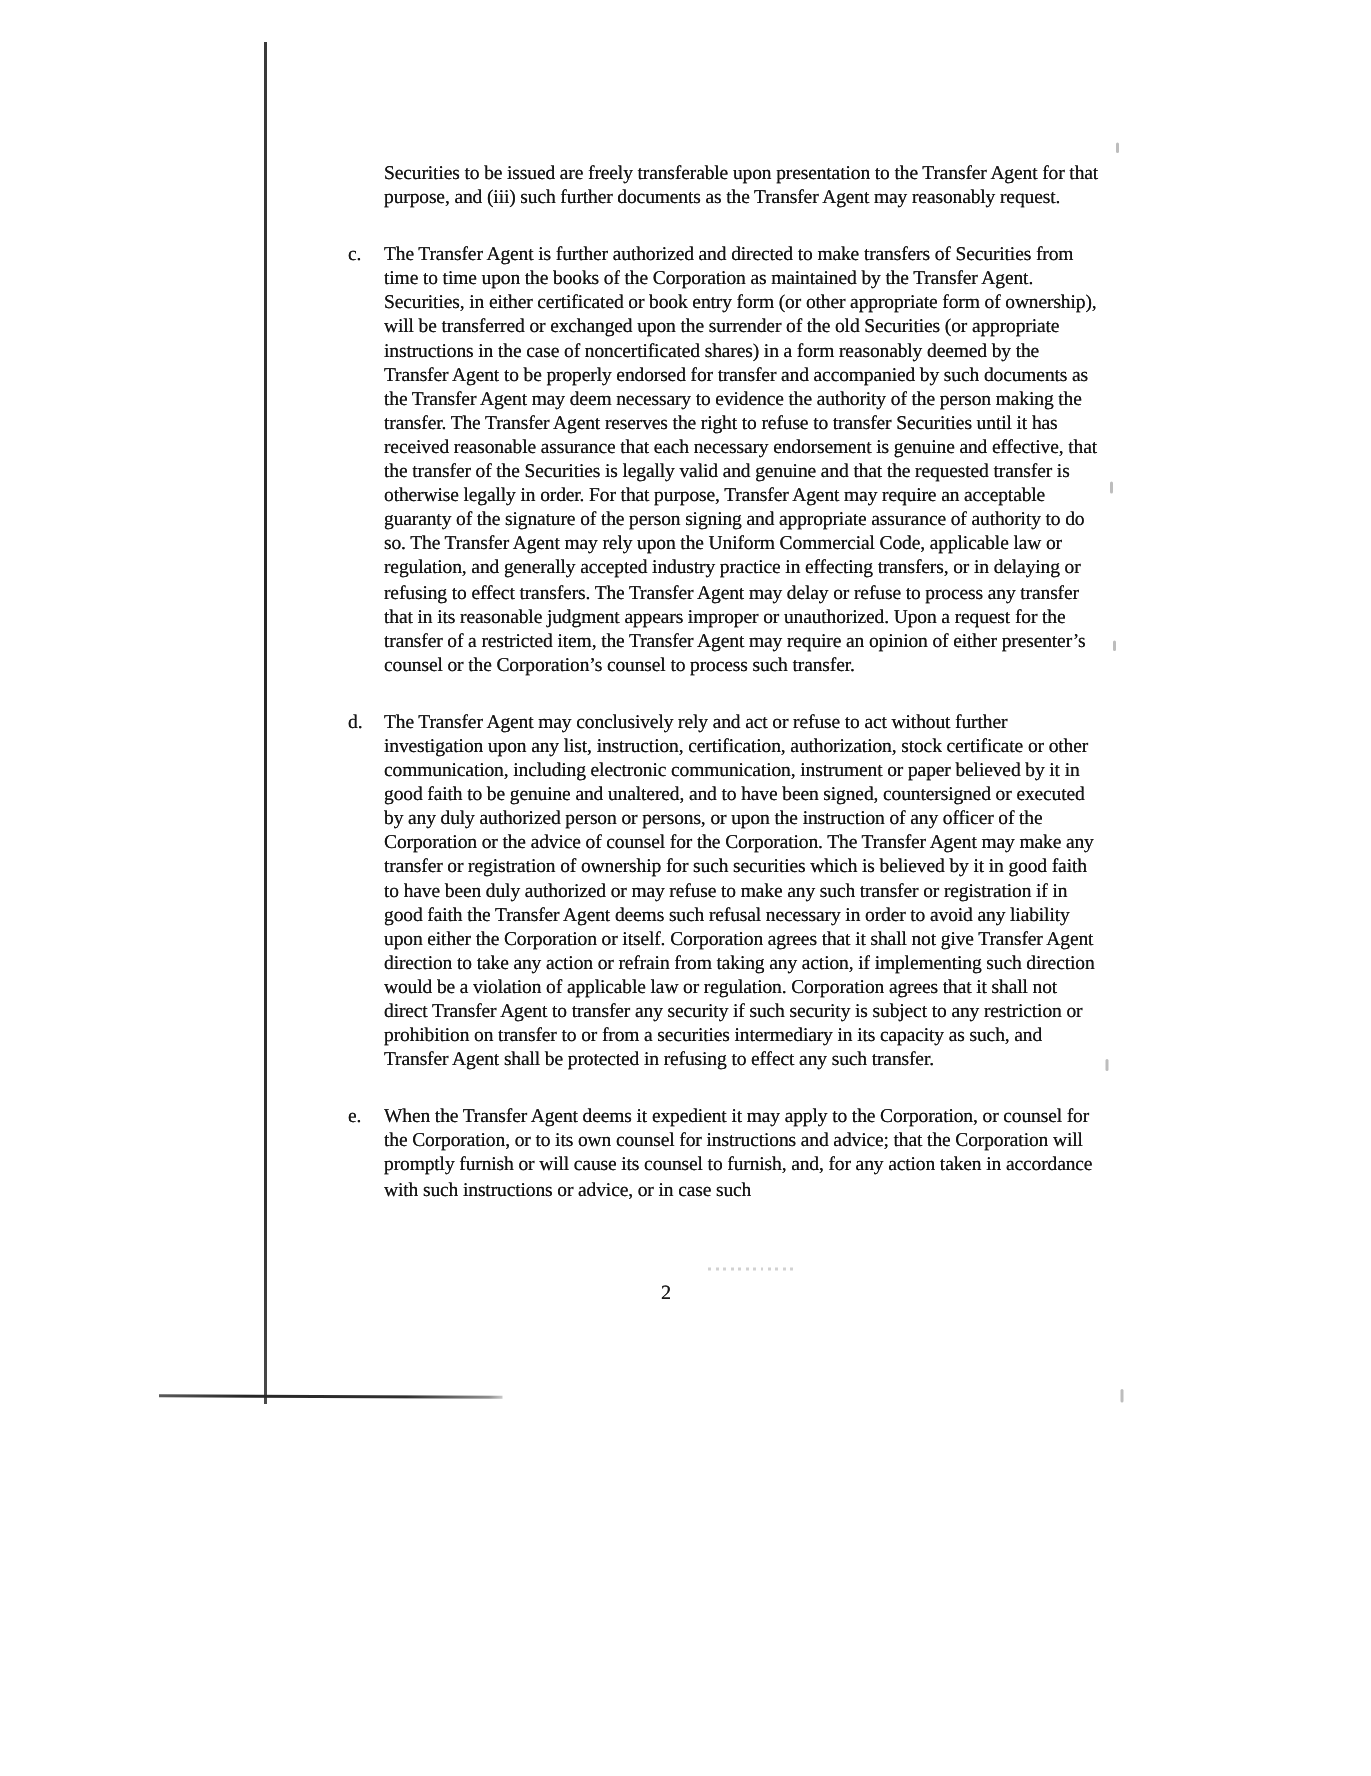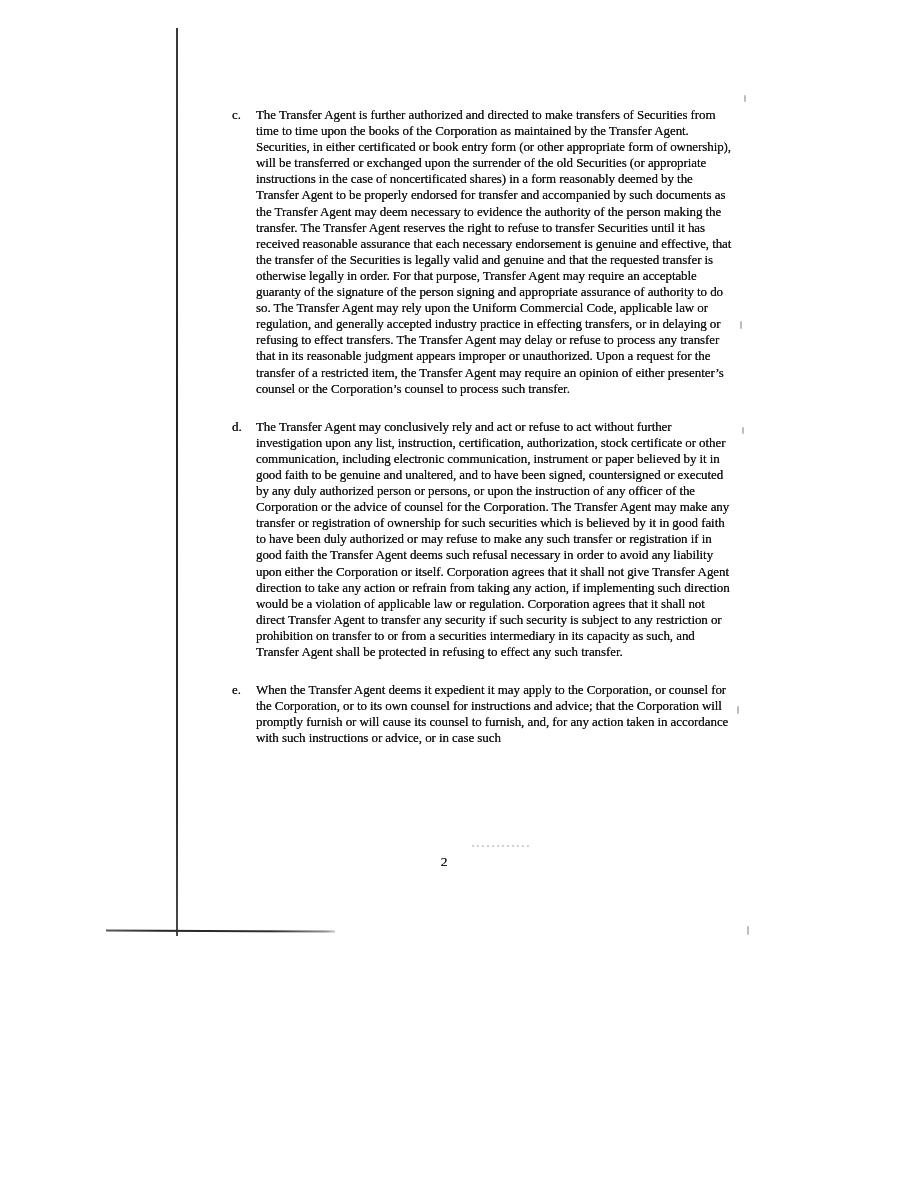--- a/index.html
+++ b/index.html
@@ -93,20 +93,21 @@
 
   <div class="speck" style="left:744px; top:95px; width:2px; height:7px;"></div>
   <div class="speck" style="left:740px; top:321px; width:2px; height:8px;"></div>
   <div class="speck" style="left:742px; top:427px; width:2px; height:7px;"></div>
   <div class="speck" style="left:737px; top:706px; width:2px; height:8px;"></div>
   <div class="speck" style="left:747px; top:926px; width:2px; height:9px;"></div>
   <div class="smudge"></div>
 
   <div class="content">
 
+    <p class="intro">Securities to be issued are freely transferable upon presentation to the Transfer Agent for that purpose, and (iii) such further documents as the Transfer Agent may reasonably request.</p>
 
     <div class="list-item">
       <span class="marker">c.</span>
       <span class="body-text">The Transfer Agent is further authorized and directed to make transfers of Securities from time to time upon the books of the Corporation as maintained by the Transfer Agent. Securities, in either certificated or book entry form (or other appropriate form of ownership), will be transferred or exchanged upon the surrender of the old Securities (or appropriate instructions in the case of noncertificated shares) in a form reasonably deemed by the Transfer Agent to be properly endorsed for transfer and accompanied by such documents as the Transfer Agent may deem necessary to evidence the authority of the person making the transfer.  The Transfer Agent reserves the right to refuse to transfer Securities until it has received reasonable assurance that each necessary endorsement is genuine and effective, that the transfer of the Securities is legally valid and genuine and that the requested transfer is otherwise legally in order.  For that purpose, Transfer Agent may require an acceptable guaranty of the signature of the person signing and appropriate assurance of authority to do so.  The Transfer Agent may rely upon the Uniform Commercial Code, applicable law or regulation, and generally accepted industry practice in effecting transfers, or in delaying or refusing to effect transfers.  The Transfer Agent may delay or refuse to process any transfer that in its reasonable judgment appears improper or unauthorized.  Upon a request for the transfer of a restricted item, the Transfer Agent may require an opinion of either presenter’s counsel or the Corporation’s counsel to process such transfer.</span>
     </div>
 
     <div class="list-item">
       <span class="marker">d.</span>
       <span class="body-text">The Transfer Agent may conclusively rely and act or refuse to act without further investigation upon any list, instruction, certification, authorization, stock certificate or other communication, including electronic communication, instrument or paper believed by it in good faith to be genuine and unaltered, and to have been signed, countersigned or executed by any duly authorized person or persons, or upon the instruction of any officer of the Corporation or the advice of counsel for the Corporation.  The Transfer Agent may make any transfer or registration of ownership for such securities which is believed by it in good faith to have been duly authorized or may refuse to make any such transfer or registration if in good faith the Transfer Agent deems such refusal necessary in order to avoid any liability upon either the Corporation or itself.  Corporation agrees that it shall not give Transfer Agent direction to take any action or refrain from taking any action, if implementing such direction would be a violation of applicable law or regulation.  Corporation agrees that it shall not direct Transfer Agent to transfer any security if such security is subject to any restriction or prohibition on transfer to or from a securities intermediary in its capacity as such, and Transfer Agent shall be protected in refusing to effect any such transfer.</span>
     </div>

